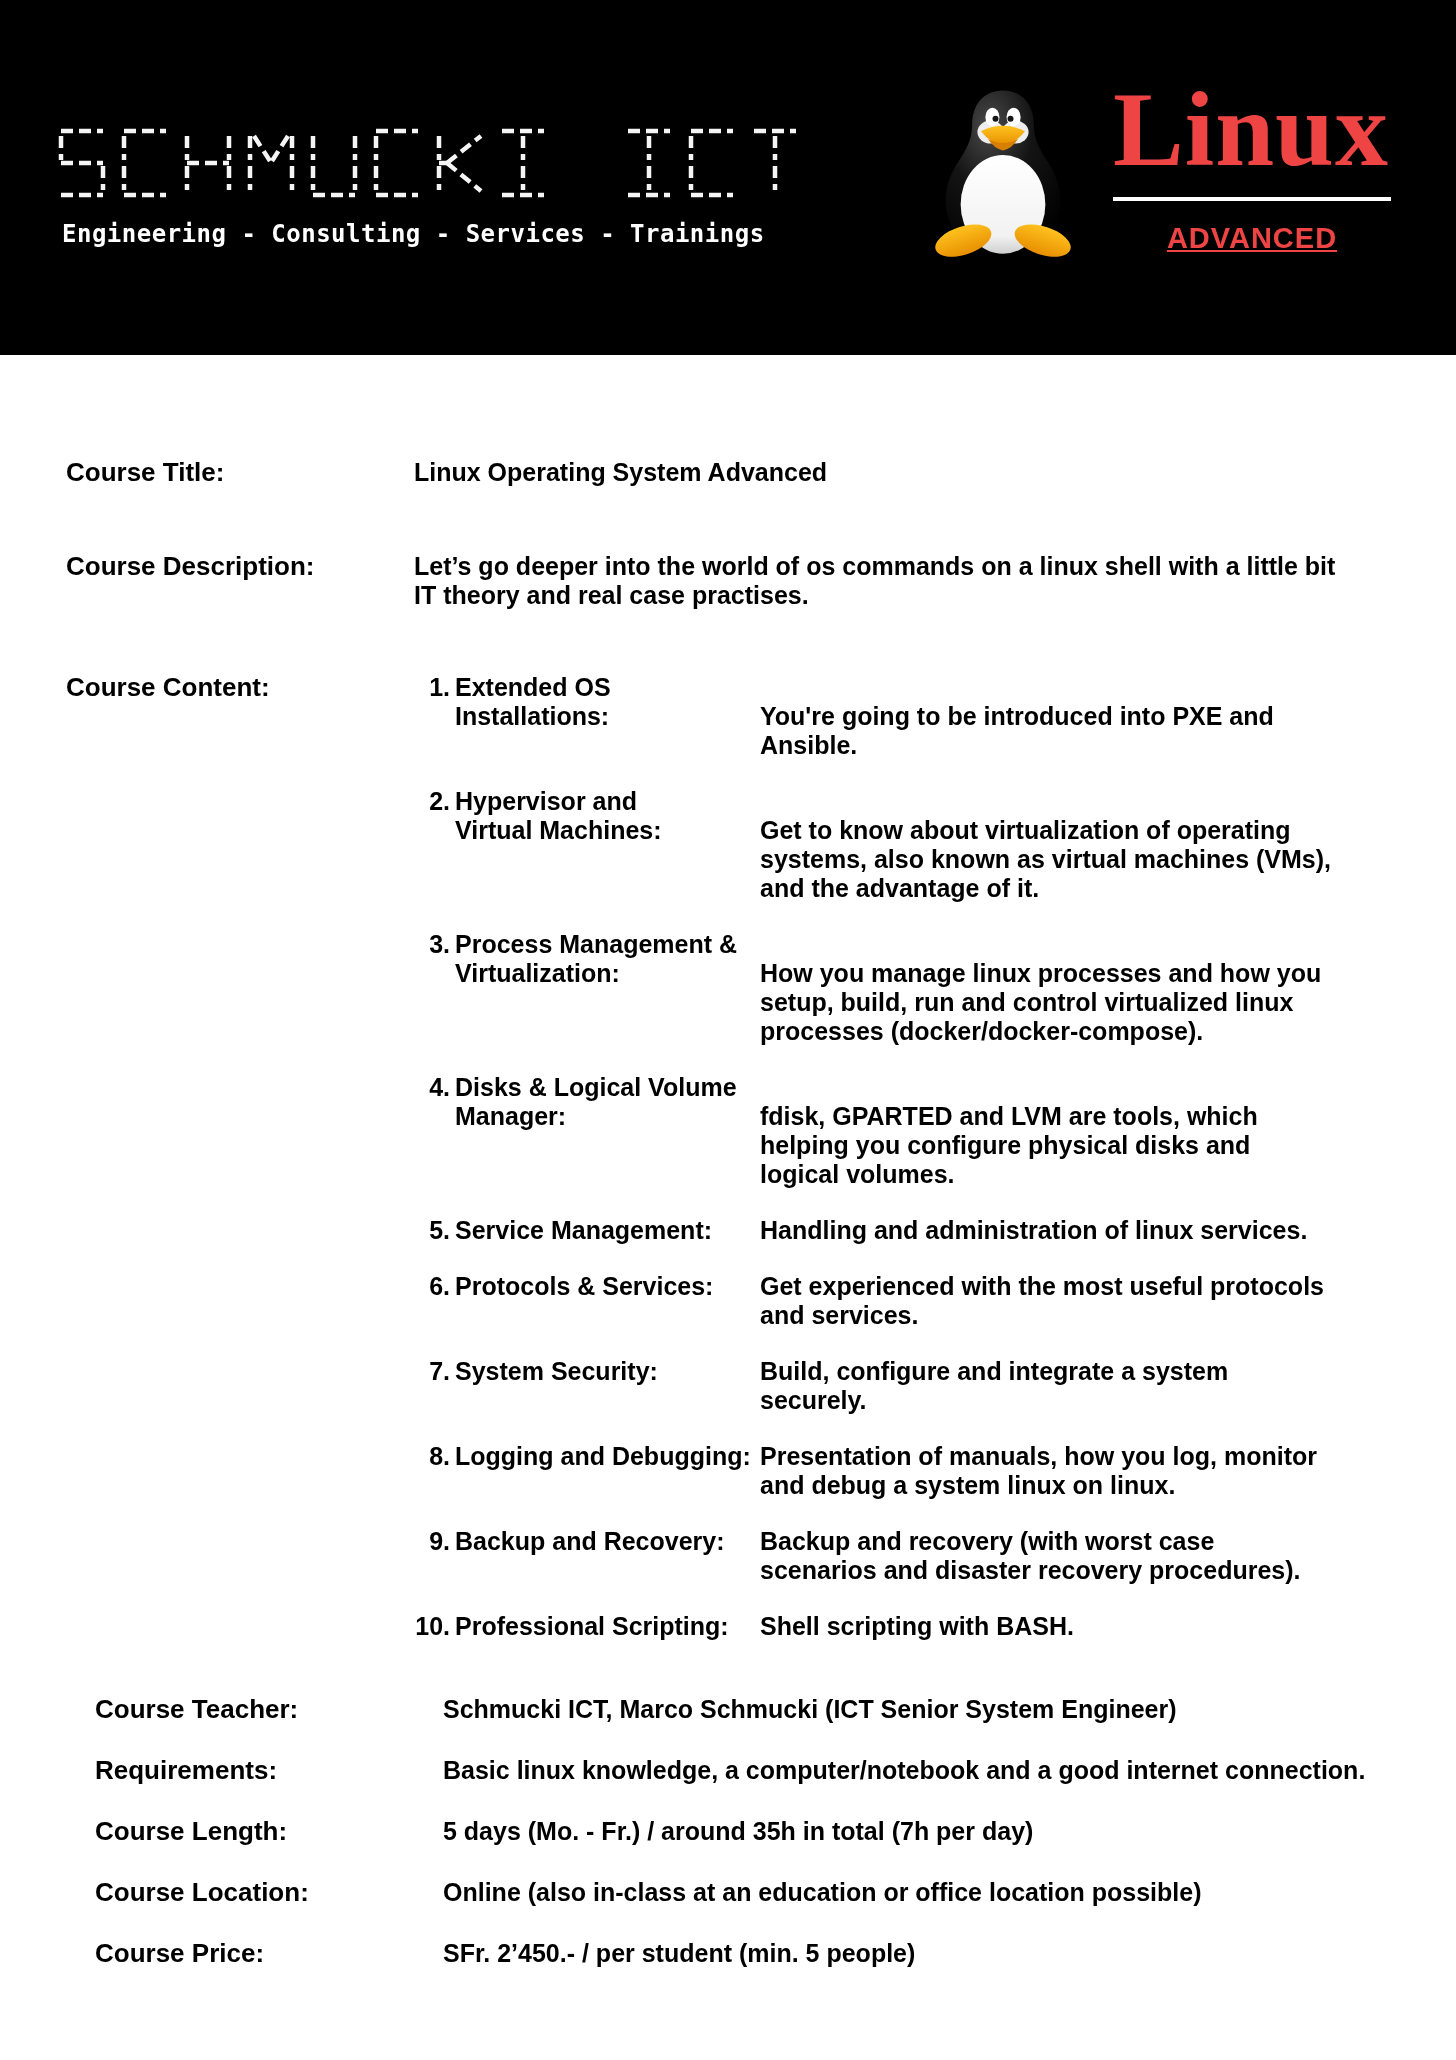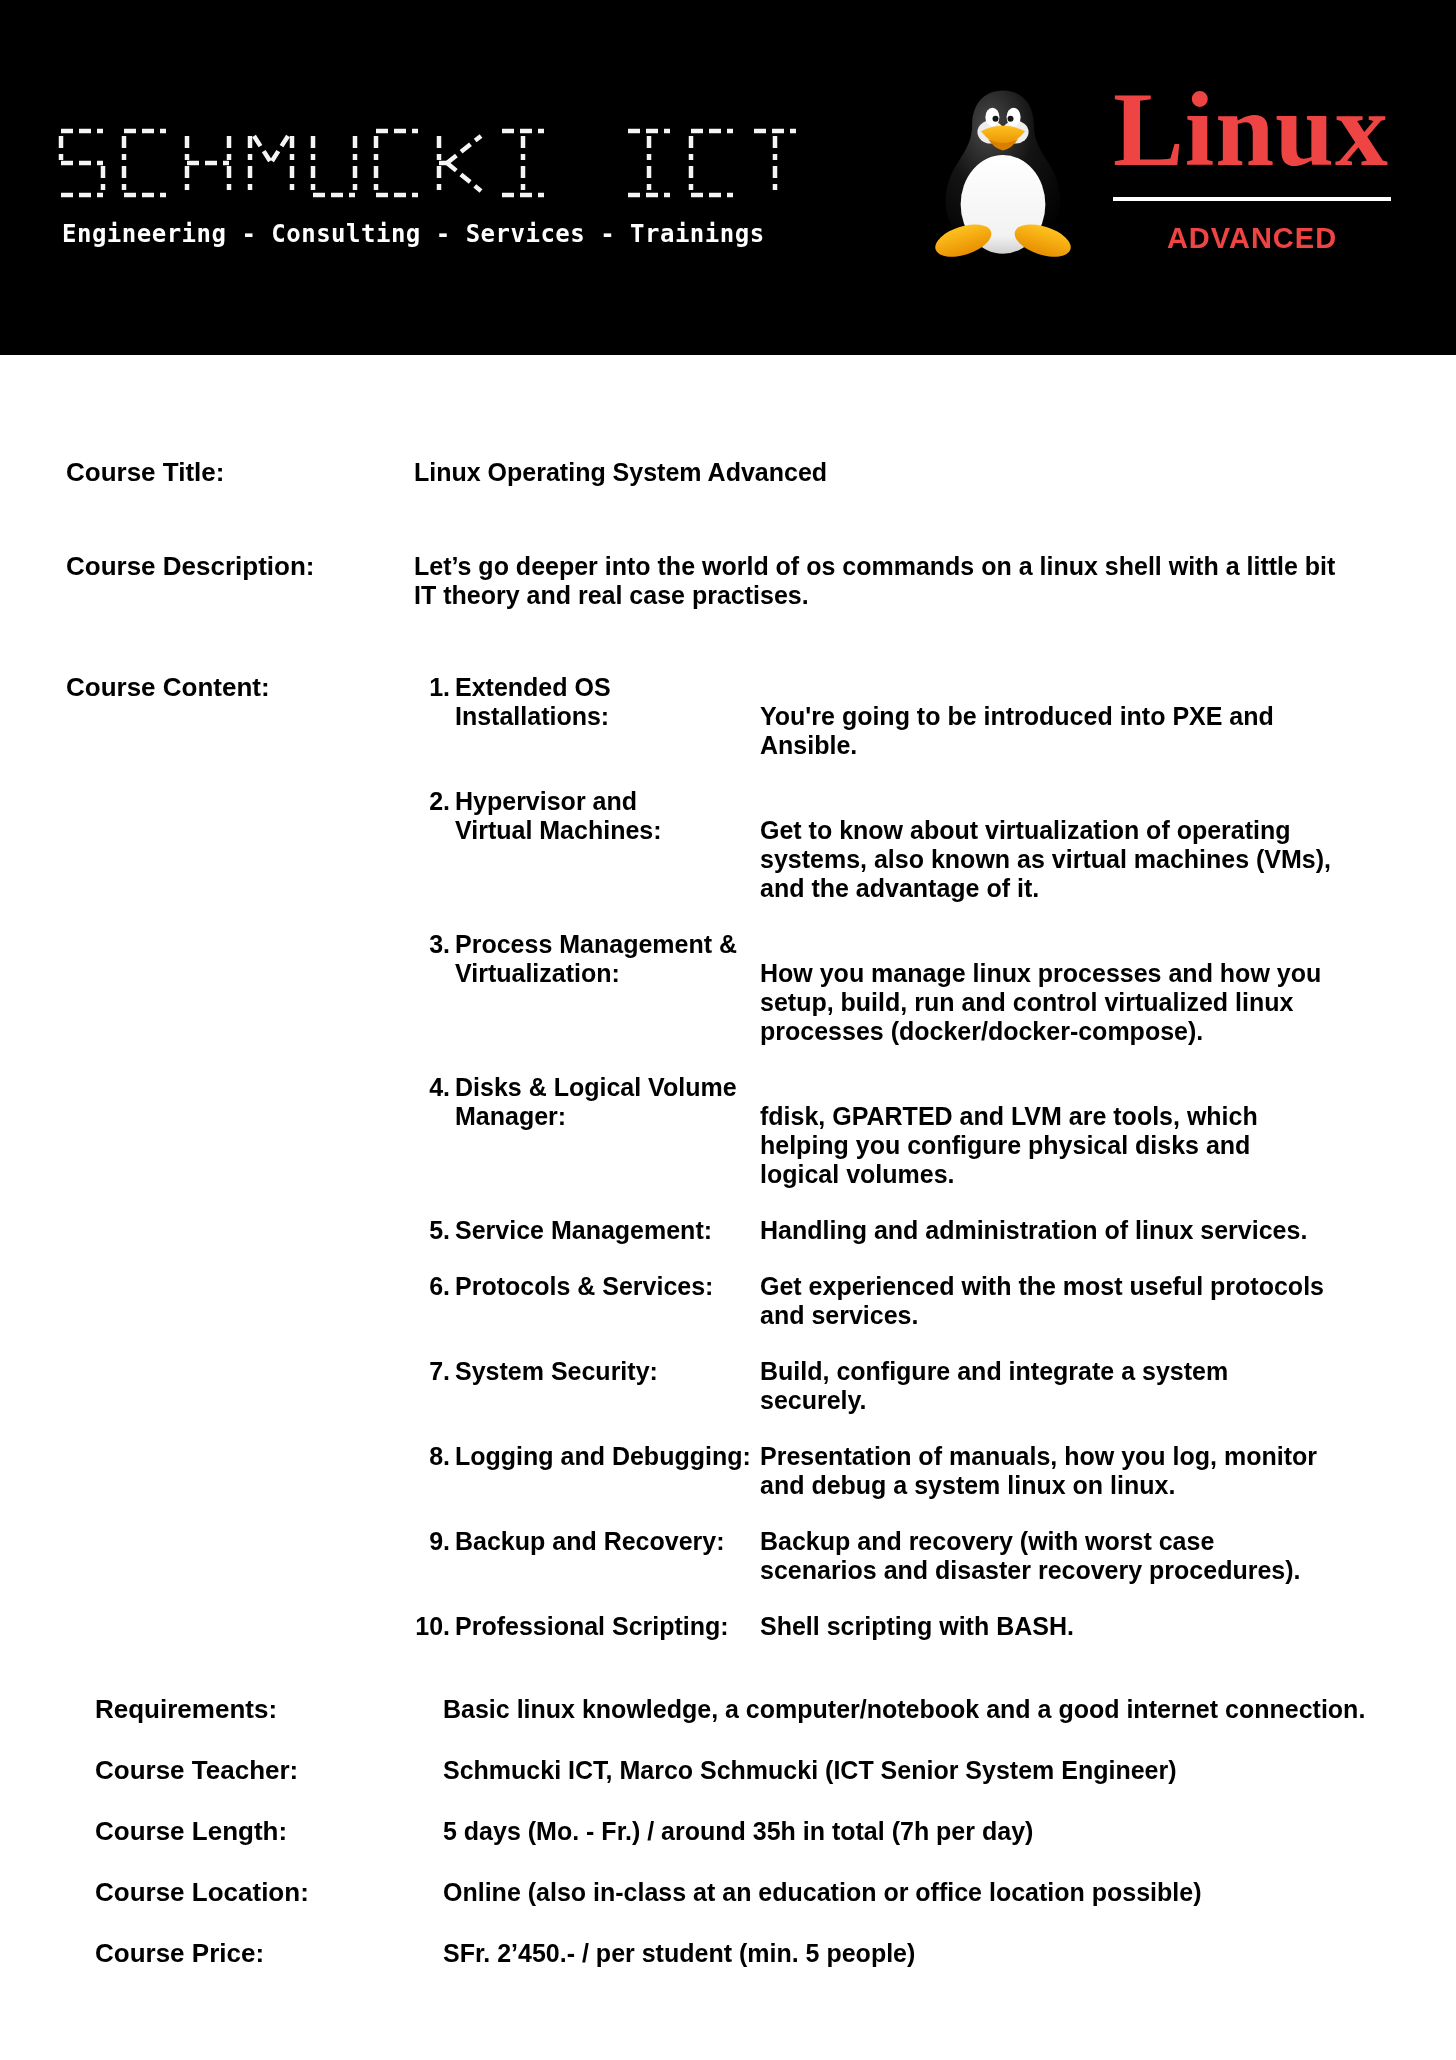--- a/index.html
+++ b/index.html
@@ -26,21 +26,21 @@
   .tux { position:absolute; left:928px; top:85px; width:150px; height:177px; }
   .brand { position:absolute; left:1113px; top:76px; width:278px; color:#ef4444; }
   .linux-title {
     font-family:"Liberation Serif","DejaVu Serif",serif;
     font-weight:700; font-size:106px; line-height:108px; letter-spacing:1px;
     white-space:nowrap;
   }
   .linux-underline { height:4px; background:#ffffff; margin-top:13px; width:278px; }
   .linux-subtitle {
     margin-top:21px; text-align:center;
-    font-weight:700; font-size:29px; letter-spacing:1px;
+    font-weight:700; font-size:29px; letter-spacing:1px;text-decoration:underline;
   }
 
   
   .row {
     position:absolute; left:0; width:1456px;
     display:grid; grid-template-columns:348px 960px;
     padding-left:66px;
   }
   .label { font-weight:700; font-size:26px; line-height:29px; white-space:nowrap; }
   .value { font-weight:700; font-size:25px; line-height:29px; white-space:pre-line; }
@@ -251,30 +251,30 @@
   <div class="content-item">
     <span class="num">10.</span>
     <span class="iname">Professional Scripting:</span>
     <span class="idesc">Shell scripting with BASH.</span>
   </div>
 </div>
   </div>
 
   <div id="detail-rows">
   <div class="detail-row">
+    <div class="label">Course Teacher:</div>
+    <div class="value">Schmucki ICT, Marco Schmucki (ICT Senior System Engineer)</div>
+  </div>
+
+  <div class="detail-row">
     <div class="label">Requirements:</div>
     <div class="value">Basic linux knowledge, a computer/notebook and a good internet connection.</div>
   </div>
 
   <div class="detail-row">
-    <div class="label">Course Teacher:</div>
-    <div class="value">Schmucki ICT, Marco Schmucki (ICT Senior System Engineer)</div>
-  </div>
-
-  <div class="detail-row">
     <div class="label">Course Length:</div>
     <div class="value">5 days (Mo. - Fr.) / around 35h in total (7h per day)</div>
   </div>
 
   <div class="detail-row">
     <div class="label">Course Location:</div>
     <div class="value">Online (also in-class at an education or office location possible)</div>
   </div>
 
   <div class="detail-row">

